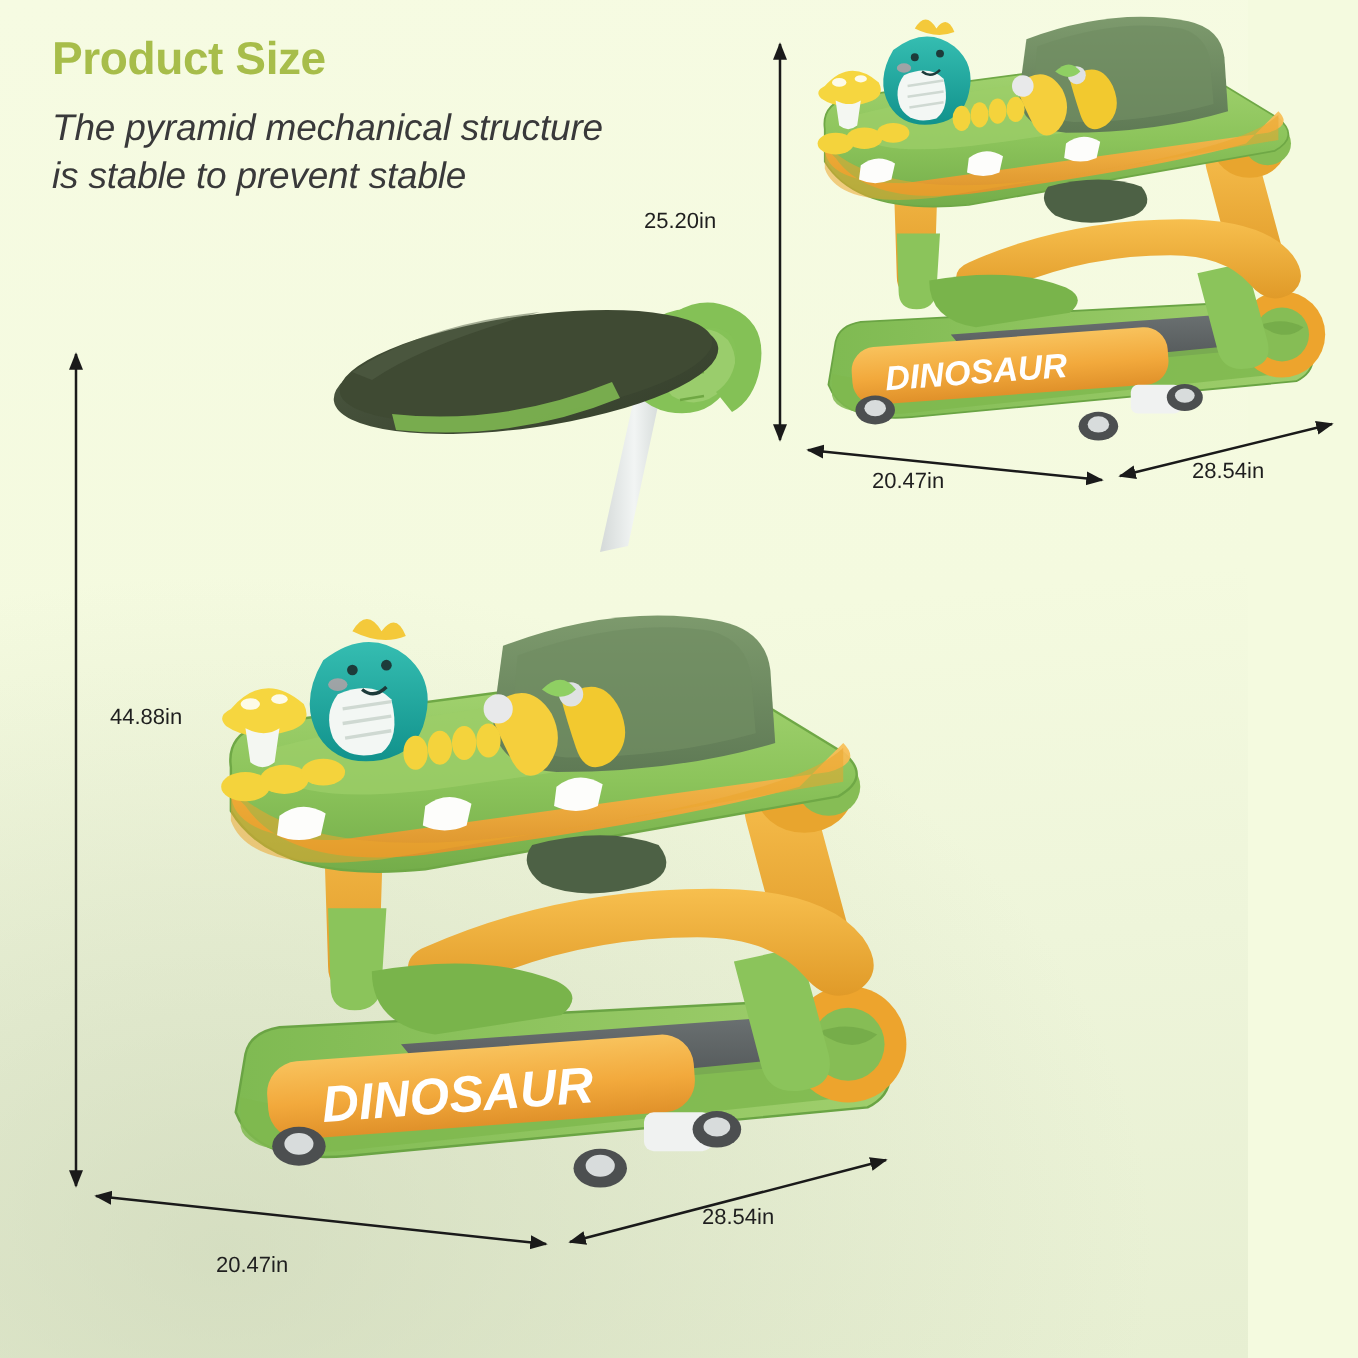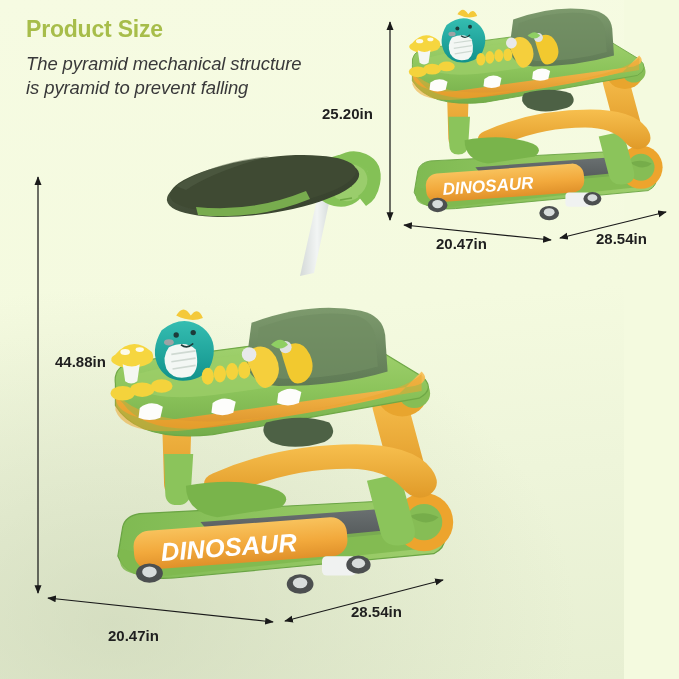--- a/index.html
+++ b/index.html
@@ -41,24 +41,24 @@
     color: #39393a;
     font-weight: 400;
     letter-spacing: -0.1px;
     width: 350px;
     font-style: italic;
   }
 
   
   .dim {
     position: absolute;
-    font-size: 15px;
+    font-size: 11px;
     color: #1f1f1f;
     white-space: nowrap;
-    font-weight: 700;
+    font-weight: 400;
   }
   .dim-h-main   { left: 44px;  top: 353px; margin-left: 11px; }
   .dim-w-main   { left: 108px; top: 627px; }
   .dim-d-main   { left: 351px; top: 603px; }
   .dim-h-small  { left: 322px; top: 105px; }
   .dim-w-small  { left: 436px; top: 235px; }
   .dim-d-small  { left: 596px; top: 230px; }
 
   svg.layer {
     position: absolute;
@@ -72,21 +72,21 @@
 </style>
 </head>
 <body>
 
 <div id="canvas">
 
   <div class="headline">Product Size</div>
 
   <div class="subline">
     <span>The pyramid mechanical structure</span><br>
-    <span>is pyramid to prevent falling</span>
+    <span>is stable to prevent stable</span>
   </div>
 
   <div class="dim dim-h-main">44.88in</div>
   <div class="dim dim-w-main">20.47in</div>
   <div class="dim dim-d-main">28.54in</div>
   <div class="dim dim-h-small">25.20in</div>
   <div class="dim dim-w-small">20.47in</div>
   <div class="dim dim-d-small">28.54in</div>
 
   <svg class="layer" viewBox="0 0 679 679">

